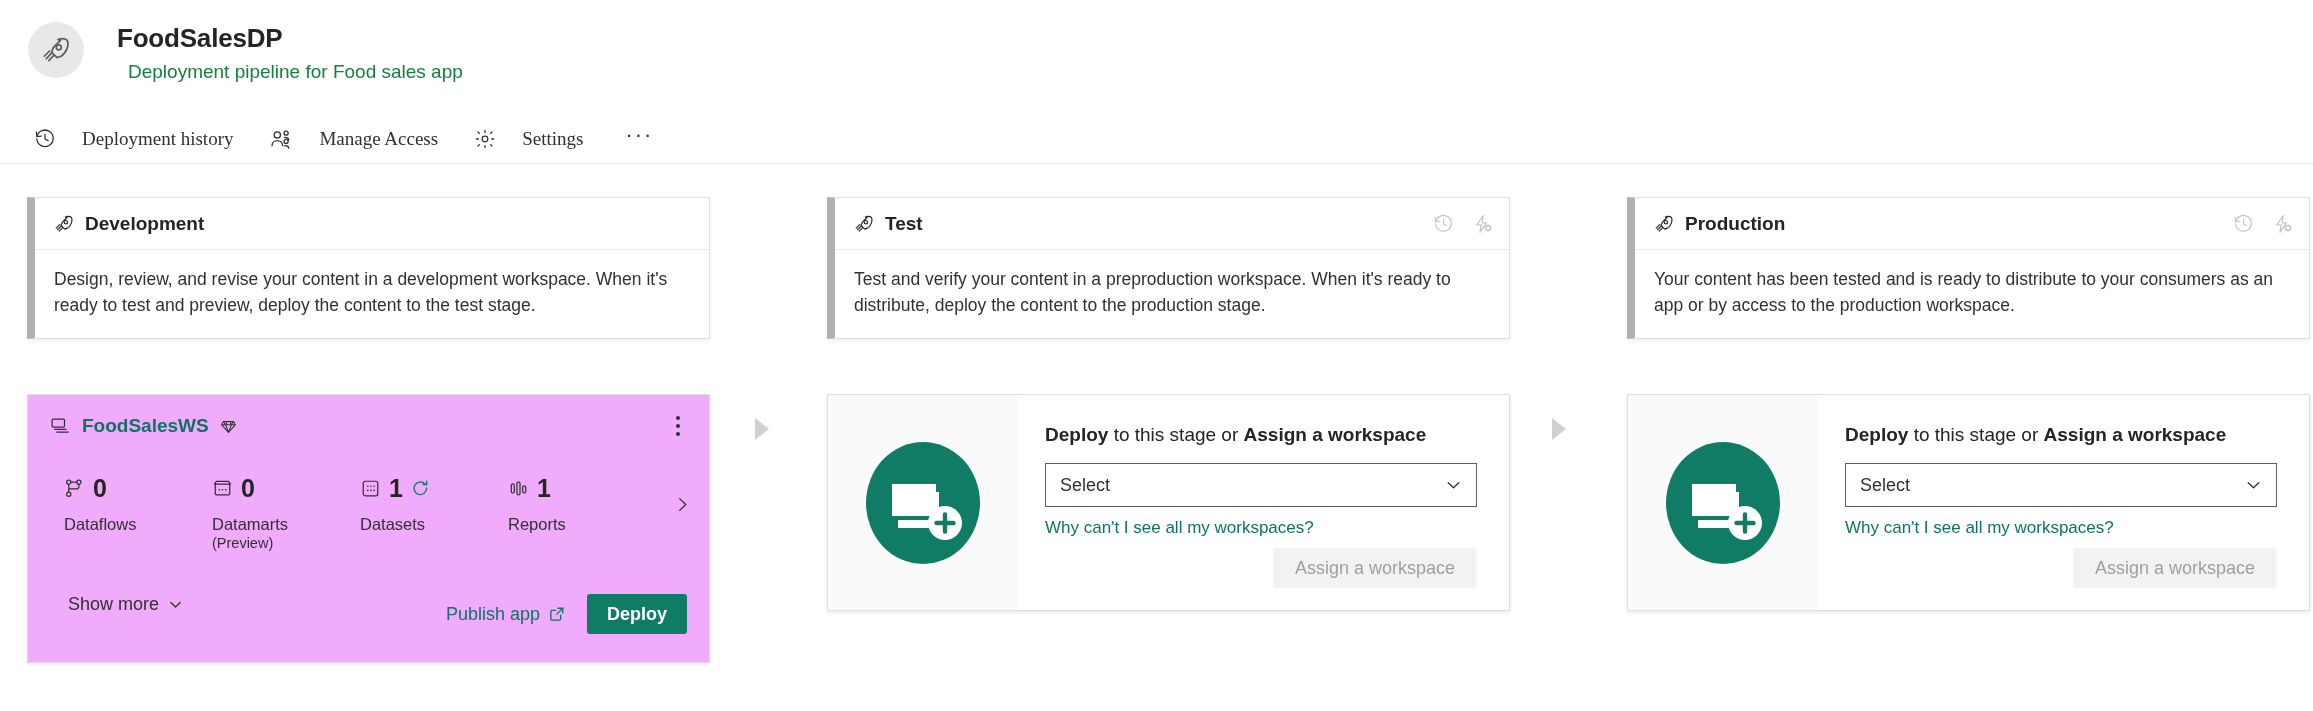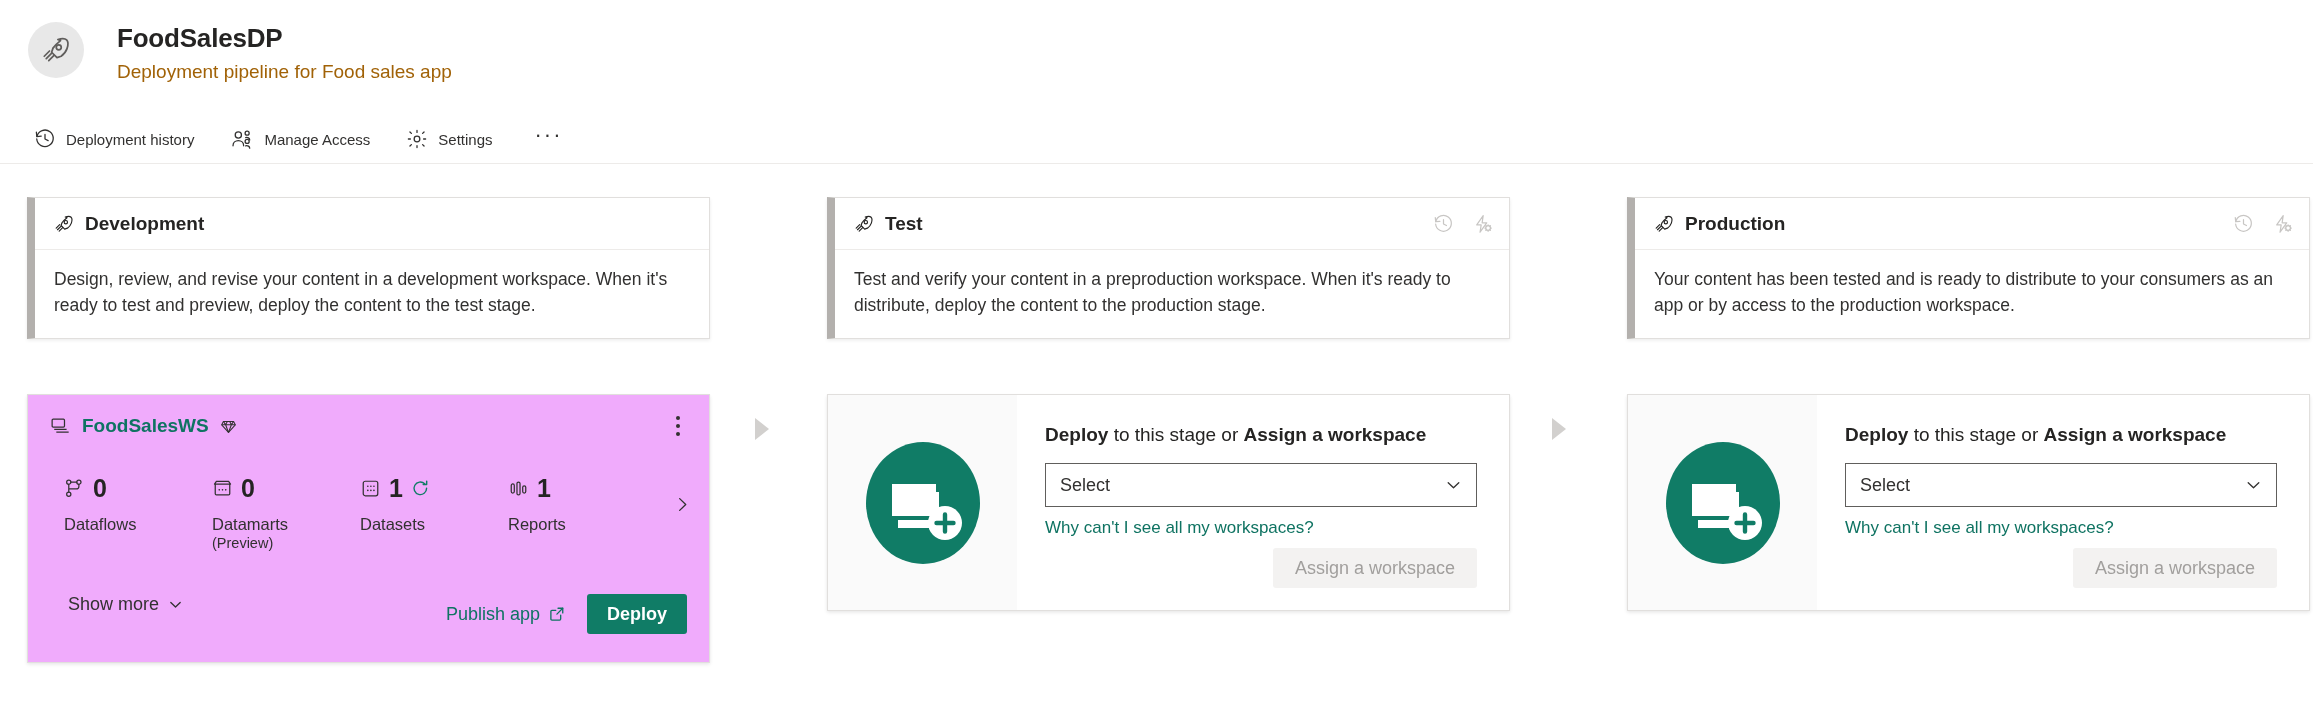--- a/index.html
+++ b/index.html
@@ -20,29 +20,29 @@
     width: 56px; height: 56px; border-radius: 50%;
     background: #e8e8e8;
     display: flex; align-items: center; justify-content: center;
   }
   .pipeline-title {
     position: absolute; left: 117px; top: 22px;
     font-size: 26px; font-weight: 700; color: #252423;
     letter-spacing: -0.2px; line-height: 32px;
   }
   .pipeline-subtitle {
-    position: absolute; left: 117px; top: 60px;
-    font-size: 19px; font-weight: 400; color: #a16207; line-height: 24px;
+    position: absolute; left: 128px; top: 60px;
+    font-size: 19px; font-weight: 400; color: #15803d; line-height: 24px;
   }
 
   .toolbar { position: absolute; left: 30px; top: 122px; display: flex; align-items: center; gap: 0; }
   .tb-item {
-    display: flex; align-items: center; gap: 10px;
+    display: flex; align-items: center; gap: 26px;
     padding: 6px 14px 6px 4px; margin-right: 18px;
-    font-size: 15px; color: #323130; cursor: pointer; white-space: nowrap;
+    font-size: 19px; color: #323130; cursor: pointer; white-space: nowrap; font-family: Liberation Serif, serif;
   }
   .tb-more {
     font-size: 22px; color: #323130; letter-spacing: 2px;
     padding: 2px 10px 10px 10px; cursor: pointer; line-height: 10px;
   }
   .header-rule {
     position: absolute; left: 0; top: 163px; width: 2313px; height: 1px; background: #edebe9;
   }
 
   

